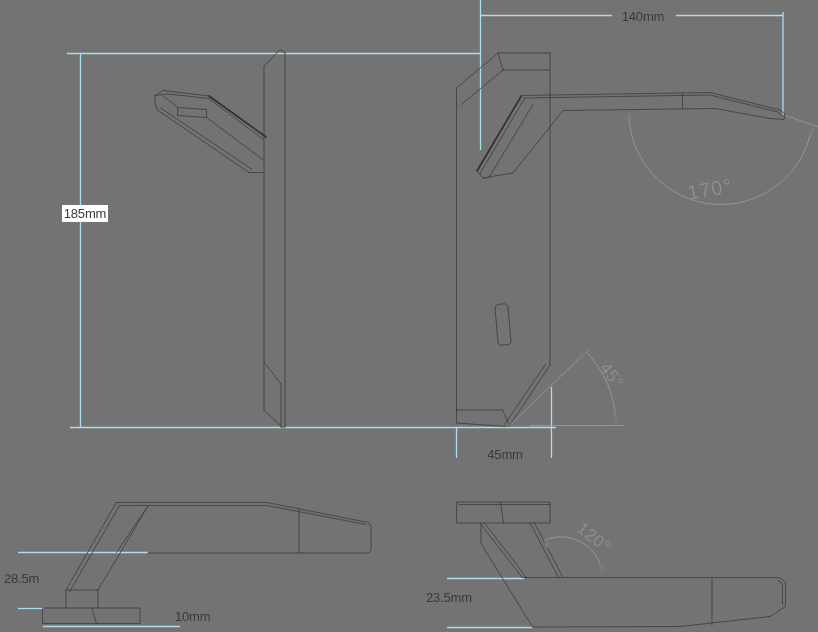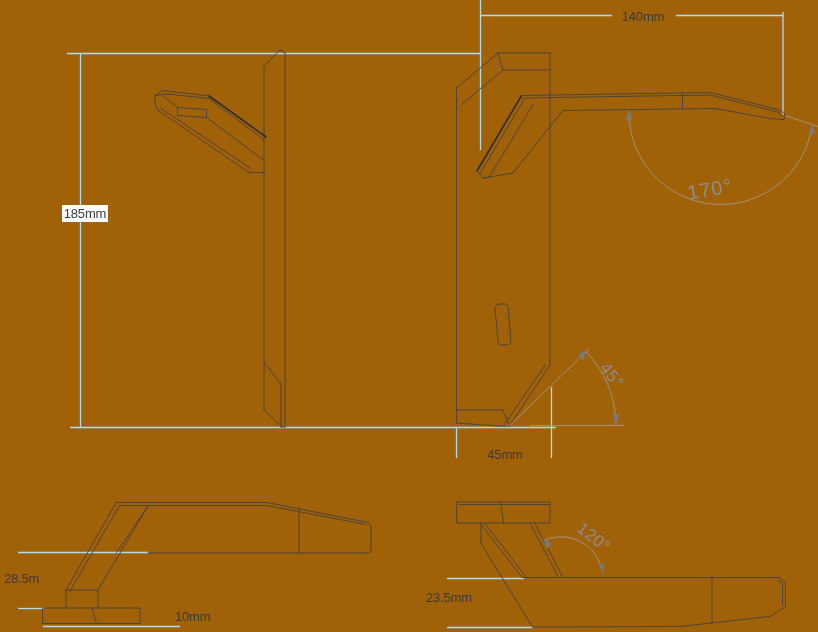--- a/index.html
+++ b/index.html
@@ -1,16 +1,16 @@
 <!DOCTYPE html>
 <html><head>
 <meta charset="utf-8">
 <style>
   html,body{margin:0;padding:0;background:#ffffff;}
-  #stage{position:relative;width:818px;height:632px;background:#a16207;overflow:hidden;
+  #stage{position:relative;width:818px;height:632px;background:#737373;overflow:hidden;
          font-family:"Liberation Sans", sans-serif;}
   svg{position:absolute;left:0;top:0;}
   .k  {stroke:#424242;stroke-width:0.9;fill:none;stroke-linecap:round;stroke-linejoin:round;}
   .k2 {stroke:#2e2e2e;stroke-width:1.6;fill:none;stroke-linecap:round;}
   .c  {stroke:#a9def2;stroke-width:1.3;fill:none;}
   .g  {stroke:#9e9e9e;stroke-width:0.8;fill:none;}
   .ar {fill:#7a7a7a;stroke:none;}
   .wbg{fill:#ffffff;stroke:none;}
   text.dim {font-family:"Liberation Sans",sans-serif;font-size:13px;fill:#3a3a3a;letter-spacing:-0.2px;}
   text.ang {font-family:"Liberation Sans",sans-serif;font-size:17px;fill:#8d8d8d;letter-spacing:0.5px;}

